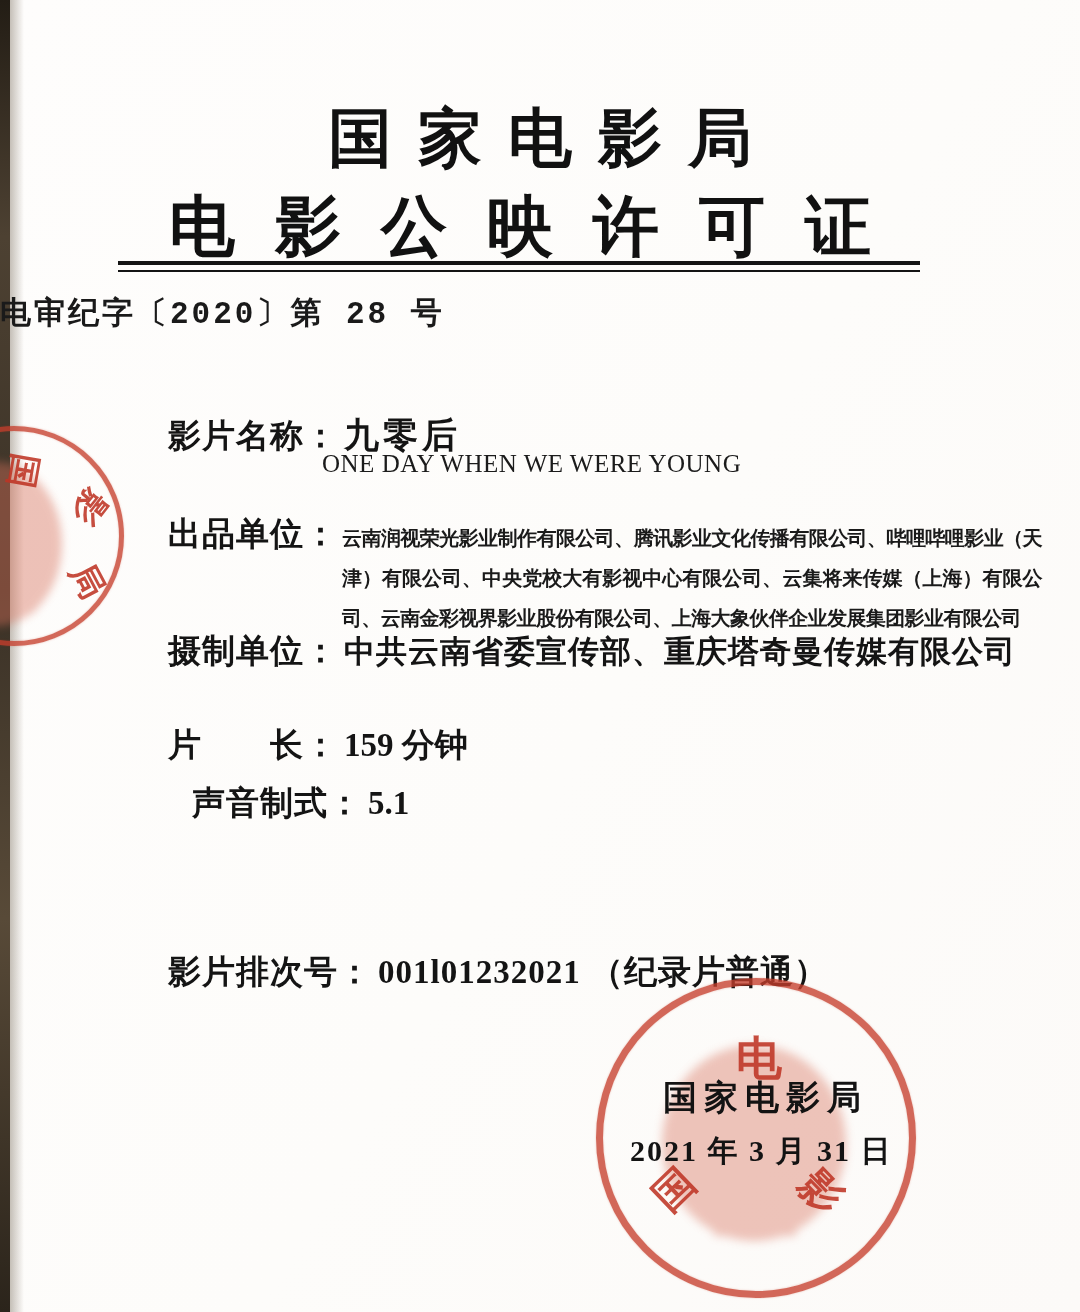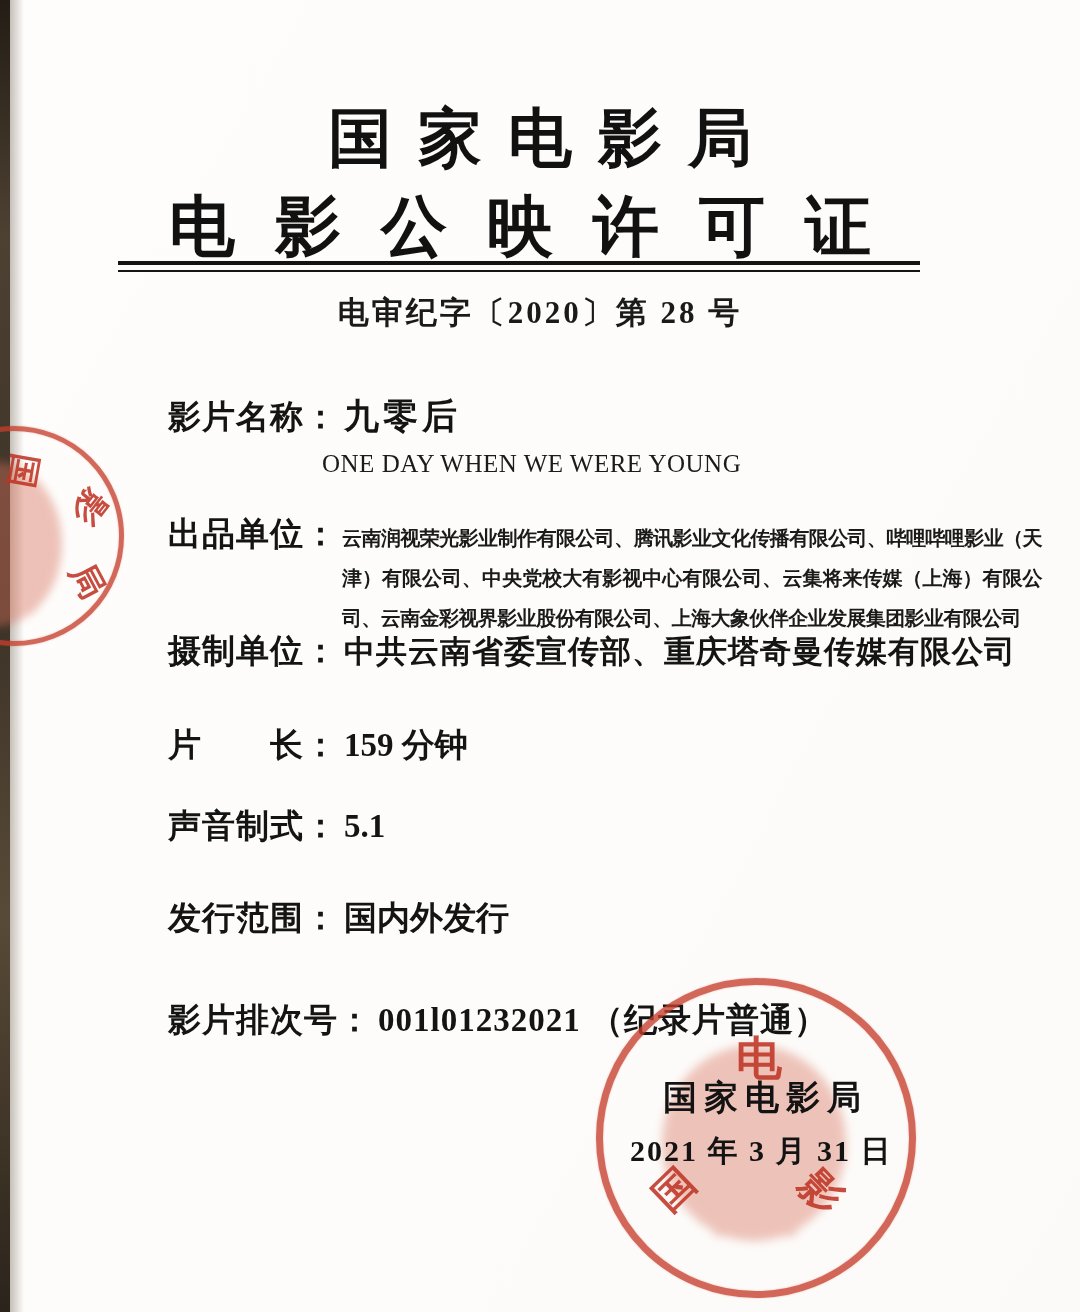--- a/index.html
+++ b/index.html
@@ -30,46 +30,47 @@
     text-align:center;font-size:66px;font-weight:700;
     letter-spacing:40px;box-sizing:border-box;
     color:#111;
   }
   .rule{
     position:absolute;top:261px;left:118px;width:802px;height:5px;
     border-top:4px solid #141414;border-bottom:2px solid #141414;
   }
   .permit-no{
     position:absolute;top:292px;left:0;width:100%;
-    text-align:center;font-size:31px;font-weight:600;letter-spacing:3px;
+    font-size:31px;font-weight:600;letter-spacing:3px;
     color:#1a1a1a;
+    font-family:Liberation Mono, monospace;
   }
   .row{position:absolute;left:168px;white-space:nowrap;}
   .row .label{font-size:33px;font-weight:700;letter-spacing:1px;color:#141414;}
   .row .value{font-size:33px;font-weight:600;color:#141414;margin-left:6px;}
-  .row-film{top:393px;}
+  .row-film{top:412px;}
   .row-film .value{font-size:35px;letter-spacing:4px;}
   .english-title{
     position:absolute;left:322px;top:450px;
     font-size:25px;font-weight:400;letter-spacing:0.5px;color:#1b1b1b;
   }
   .row-producer{top:512px;display:flex;align-items:flex-start;white-space:normal;}
   .row-producer .label{flex:0 0 auto;}
   .producer-value{
     width:700px;margin-left:4px;margin-top:6px;
     font-size:20px;font-weight:700;letter-spacing:-0.6px;
     line-height:40px;text-align:justify;color:#1a1a1a;
   }
   .row-production{top:629px;}
   .row-production .value{font-size:31px;font-weight:700;letter-spacing:1px;}
   .row-length{top:723px;}
-  .row-sound{top:804px;}
+  .row-sound{top:781px;margin-left:24px;}
   .row-screen{top:839px;}
   .row-dist{top:896px;}
-  .row-serial{top:950px;margin-top:48px;}
+  .row-serial{top:950px;}
   .row-serial .label{font-weight:700;}
   .row-serial .value{font-weight:700;letter-spacing:1px;}
 
   
   .seal{position:absolute;}
   .seal-ring{
     position:absolute;border-radius:50%;
     border:7px solid rgba(197,62,44,.78);
     box-shadow:0 0 2px rgba(197,62,44,.35), inset 0 0 2px rgba(197,62,44,.3);
   }
@@ -137,23 +138,20 @@
   <div class="row row-production">
     <span class="label">摄制单位：</span><span class="value">中共云南省委宣传部、重庆塔奇曼传媒有限公司</span>
   </div>
 
   <div class="row row-length">
     <span class="label">片　　长：</span><span class="value">159 分钟</span>
   </div>
   <div class="row row-sound">
     <span class="label">声音制式：</span><span class="value">5.1</span>
   </div>
-  <div class="row row-dist">
-    <span class="label">发行范围：</span><span class="value">国内外发行</span>
-  </div>
   <div class="row row-serial">
     <span class="label">影片排次号：</span><span class="value">001l01232021 （纪录片普通）</span>
   </div>
 
   <div class="seal seal-bottom">
     <svg width="320" height="320">
       <defs>
           <filter id="b1">
             <feGaussianBlur stdDeviation="5"></feGaussianBlur>
           </filter>

